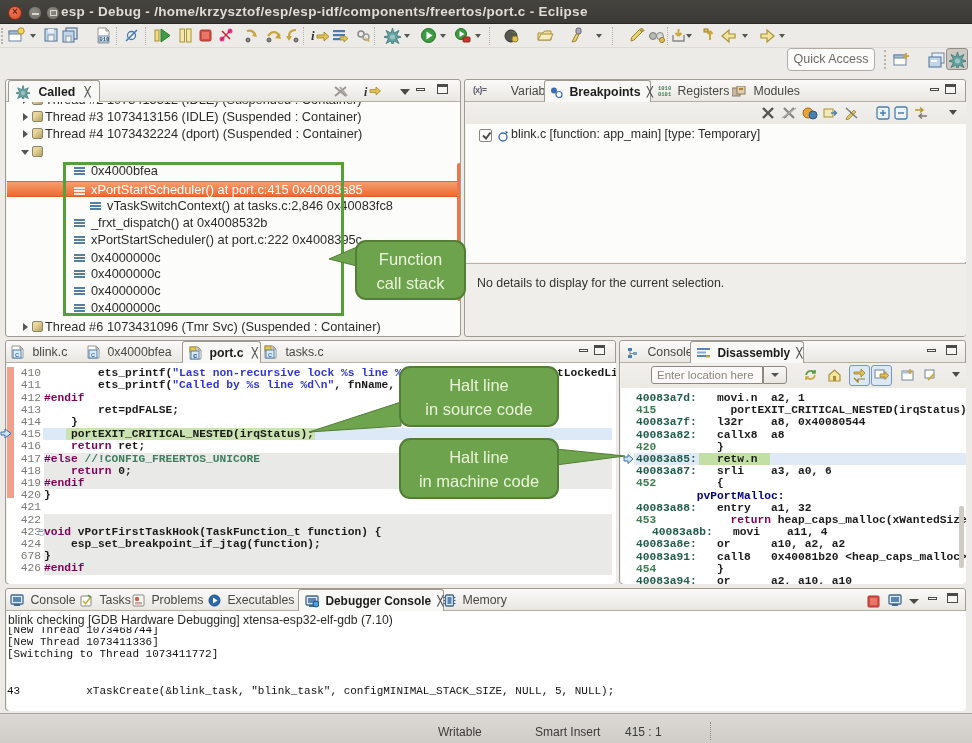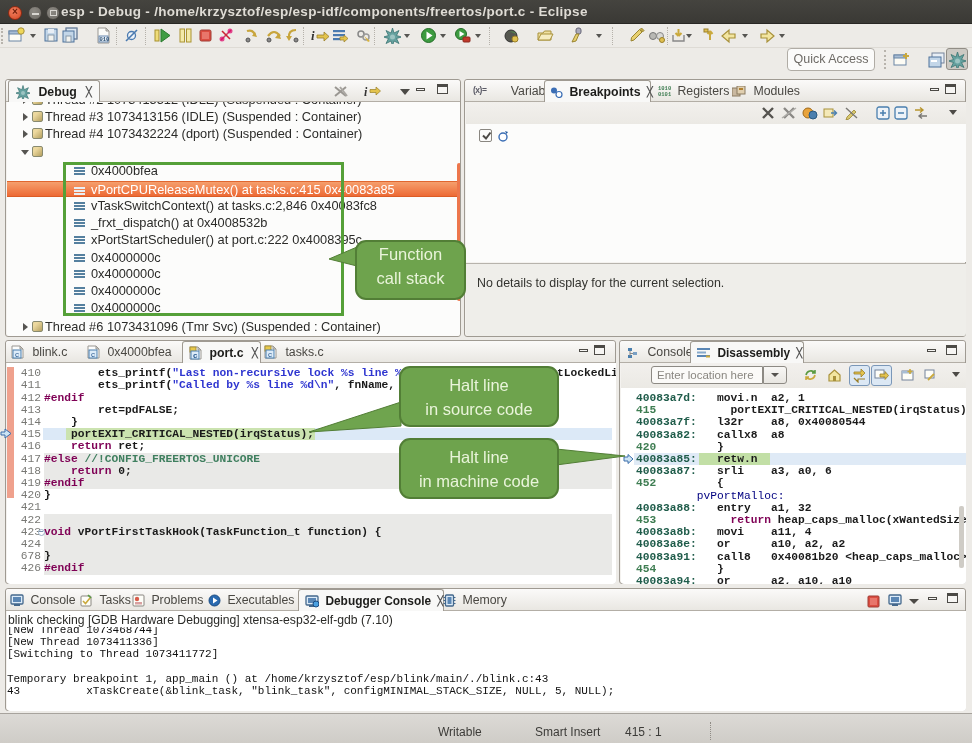--- a/index.html
+++ b/index.html
@@ -222,21 +222,21 @@
     </svg>
 </div>
 
 <div class="panel" id="debug-panel" style="left:5px;top:79px;width:456px;height:258px">
   <div class="phead"></div>
   <div class="tab active" style="left:2px;width:92px">
     <svg class="tx" style="margin:4px 0 0 7px" width="14" height="14">
         <path d="M7 0.5l1.2 4.2 4.2-2-2 4.2 4.2 1.2-4.2 1.2 2 4.2-4.2-2-1.2 4.2-1.2-4.2-4.2 2 2-4.2-4.2-1.2 4.2-1.2-2-4.2 4.2 2z" fill="#66a2a0" stroke="#3c7674" stroke-width="0.7"></path>
         <circle cx="7" cy="8" r="2" fill="#9cc4c2"></circle>
       </svg>
-    <span class="tx" style="margin-left:5px;line-height:22px">Debug</span>
+    <span class="tx" style="margin-left:5px;line-height:22px">Called</span>
     <span class="tx closex" style="margin-left:6px;line-height:22px">╳</span>
   </div>
   <svg class="abs" style="left:327px;top:4px" width="16" height="15">
       <line x1="2" y1="3" x2="13" y2="12" stroke="#9a9792" stroke-width="2"></line>
       <line x1="13" y1="3" x2="2" y2="12" stroke="#9a9792" stroke-width="2"></line>
       <line x1="7" y1="3" x2="14" y2="12" stroke="#aaa7a2" stroke-width="2"></line>
     </svg>
   <svg class="abs" style="left:358px;top:4px" width="20" height="15">
       <text x="0" y="12" font-size="12" font-weight="bold" font-style="italic" fill="#333" font-family="Liberation Serif">i</text>
       <path d="M6 5.5h6v-2.5l4.5 4-4.5 4v-2.5h-6z" fill="#e3c34d" stroke="#9a7f28" stroke-width="0.7"></path>
@@ -267,23 +267,23 @@
     <div class="trow" style="left:0;top:40.5px;width:453px">
       <span class="abs exp-o expander" style="left:14px"></span>
       <span class="thr-ico" style="left:25px"></span>
     </div>
     <div class="trow" style="left:0;top:60px;width:453px">
       <span class="stk-ico" style="left:67px"></span>
       <span class="abs" style="left:84px">0x4000bfea</span>
     </div>
     <div class="trow" style="left:0;top:78.5px;width:453px;height:16px;line-height:16px;background:linear-gradient(#f59f6d,#ed6a35);border-top:1px solid #e0662f;border-bottom:1px solid #db5c26;color:#ffffff">
       <span class="stk-ico stk-ico-w" style="left:67px"></span>
-      <span class="abs" style="left:84px">vPortCPUReleaseMutex() at tasks.c:415 0x40083a85</span>
-    </div>
-    <div class="trow" style="left:0;top:94.5px;width:514px">
+      <span class="abs" style="left:84px">xPortStartScheduler() at port.c:415 0x40083a85</span>
+    </div>
+    <div class="trow" style="left:16px;top:94.5px;width:514px">
       <span class="stk-ico" style="left:67px"></span>
       <span class="abs" style="left:84px">vTaskSwitchContext() at tasks.c:2,846 0x40083fc8</span>
     </div>
     <div class="trow" style="left:0;top:112px;width:453px">
       <span class="stk-ico" style="left:67px"></span>
       <span class="abs" style="left:84px">_frxt_dispatch() at 0x4008532b</span>
     </div>
     <div class="trow" style="left:0;top:129.3px;width:366px">
       <span class="stk-ico" style="left:67px"></span>
       <span class="abs" style="left:84px">xPortStartScheduler() at port.c:222 0x4008395c</span>
@@ -384,20 +384,21 @@
   </div>
   <div class="content" id="bp-list" style="left:1px;top:44px;width:500px;height:138px">
     <div class="abs" style="left:13px;top:5px;width:13px;height:13px;background:#fbfbfa;border:1px solid #8a8781;border-radius:2px"></div>
     <svg class="abs" style="left:14px;top:5px" width="13" height="13">
         <path d="M3 6.5l3 3 4.5-6" fill="none" stroke="#4c4a46" stroke-width="2"></path>
       </svg>
     <svg class="abs" style="left:31px;top:6px" width="12" height="12">
         <circle cx="6" cy="7" r="4" fill="#fff" stroke="#3b6eb5" stroke-width="1.4"></circle>
         <path d="M8 1l3 1-1.5 2z" fill="#245a9e"></path>
       </svg>
+    <div class="abs" style="left:45px;top:3px;font-size:12.4px;color:#2b2b29">blink.c [function: app_main] [type: Temporary]</div>
   </div>
   <div class="content" style="left:1px;top:183px;width:500px;height:73px;background:#efeeea;border-top:1px solid #b7b3ac;border-radius:0 0 3px 3px">
      <div class="abs" style="left:11px;top:12px;font-size:12.4px;color:#33332f">No details to display for the current selection.</div>
   </div>
 </div>
 
 <div class="panel" id="editor-panel" style="left:5px;top:340px;width:611px;height:244px">
   <div class="phead"></div>
   <div class="tab" style="left:2px;width:78px">
     <svg class="tx" style="margin:4px 0 0 3px" width="13" height="14">
@@ -474,20 +475,21 @@
     <div class="cline" style="left:37px;top:28.6px"><span class="kw">#endif</span></div>
     <div class="cline" style="left:37px;top:40.8px">        ret=pdFALSE;</div>
     <div class="cline" style="left:37px;top:53px">    }</div>
     <div class="cline" style="left:37px;top:65.2px">    portEXIT_CRITICAL_NESTED(irqStatus);</div>
     <div class="cline" style="left:37px;top:77.4px">    <span class="kw">return</span> ret;</div>
     <div class="cline" style="left:37px;top:89.6px"><span class="kw">#else</span> <span class="cmt">//!CONFIG_FREERTOS_UNICORE</span></div>
     <div class="cline" style="left:37px;top:101.8px">    <span class="kw">return</span> 0;</div>
     <div class="cline" style="left:37px;top:114px"><span class="kw">#endif</span></div>
     <div class="cline" style="left:37px;top:126.2px">}</div>
     <div class="cline" style="left:37px;top:162.8px"><span class="kw">void</span> vPortFirstTaskHook(TaskFunction_t function) {</div>
+    <div class="cline" style="left:37px;top:175px">    esp_set_breakpoint_if_jtag(function);</div>
     <div class="cline" style="left:37px;top:187.2px">}</div>
     <div class="cline" style="left:37px;top:199.4px"><span class="kw">#endif</span></div>
   </div>
 </div>
 
 <div class="panel" id="disasm-panel" style="left:619px;top:340px;width:347px;height:244px">
   <div class="phead"></div>
   <div class="tab" style="left:2px;width:68px">
     <svg class="tx" style="margin:6px 0 0 5px" width="13" height="11">
         <rect x="1" y="1" width="4" height="3" fill="#4a7fae"></rect>
@@ -554,24 +556,24 @@
         <path d="M1 3h4V0.5L10 5 5 9.5V7H1z" fill="#cde4f4" stroke="#3a6daa" stroke-width="1"></path>
       </svg>
     <div class="cline" style="left:15px;top:4px"><span class="addr">40083a7d:</span>   movi.n  a2, 1</div>
     <div class="cline" style="left:15px;top:16.2px"><span class="dnum">415</span>           portEXIT_CRITICAL_NESTED(irqStatus)</div>
     <div class="cline" style="left:15px;top:28.4px"><span class="addr">40083a7f:</span>   l32r    a8, 0x40080544</div>
     <div class="cline" style="left:15px;top:40.6px"><span class="addr">40083a82:</span>   callx8  a8</div>
     <div class="cline" style="left:15px;top:52.8px"><span class="dnum">420</span>         }</div>
     <div class="cline" style="left:15px;top:65px"><span class="addr">40083a85:</span>   retw.n</div>
     <div class="cline" style="left:15px;top:77.2px"><span class="addr">40083a87:</span>   srli    a3, a0, 6</div>
     <div class="cline" style="left:15px;top:89.4px"><span class="dnum">452</span>         {</div>
-    <div class="cline" style="left:15px;top:101.6px">         <span style="color:#000080;font-weight:normal">pvPortMalloc:</span></div>
+    <div class="cline" style="left:15px;top:101.6px">         <span style="color:#000080;font-weight:bold">pvPortMalloc:</span></div>
     <div class="cline" style="left:15px;top:113.8px"><span class="addr">40083a88:</span>   entry   a1, 32</div>
     <div class="cline" style="left:15px;top:126px"><span class="dnum">453</span>           <span class="kw">return</span> heap_caps_malloc(xWantedSize</div>
-    <div class="cline" style="left:15px;top:138.2px"><span class="addr">40083a8b:</span>   movi    a11, 4</div>
+    <div class="cline" style="left:31px;top:138.2px"><span class="addr">40083a8b:</span>   movi    a11, 4</div>
     <div class="cline" style="left:15px;top:150.4px"><span class="addr">40083a8e:</span>   or      a10, a2, a2</div>
     <div class="cline" style="left:15px;top:162.6px"><span class="addr">40083a91:</span>   call8   0x40081b20 &lt;heap_caps_malloc&gt;</div>
     <div class="cline" style="left:15px;top:174.8px"><span class="dnum">454</span>         }</div>
     <div class="cline" style="left:15px;top:187px"><span class="addr">40083a94:</span>   or      a2, a10, a10</div>
     <div class="abs" style="left:338px;top:118px;width:5px;height:62px;background:#cfccc6;border-radius:2px"></div>
   </div>
 </div>
 
 <div class="panel" id="console-panel" style="left:5px;top:588px;width:961px;height:123px">
   <div class="phead"></div>
@@ -639,21 +641,20 @@
     </div>
   <div class="maxbtn" style="left:941px;top:4px">
       <span></span>
     </div>
   <div class="content" id="console" style="left:1px;top:22px;width:959px;height:100px;background:#ffffff;border-radius:0 0 3px 3px">
     <div class="abs" style="left:1px;top:2px;font-size:12.2px;color:#2a2a27">blink checking [GDB Hardware Debugging] xtensa-esp32-elf-gdb (7.10)</div>
     <div class="abs" style="left:0;top:16px;width:957px;height:84px;overflow:hidden">
       <div class="cline" style="left:0px;top:-3px;color:#111">[New Thread 1073468744]</div>
       <div class="cline" style="left:0px;top:9.2px;color:#111">[New Thread 1073411336]</div>
       <div class="cline" style="left:0px;top:21.4px;color:#111">[Switching to Thread 1073411772]</div>
-      <div class="cline" style="left:0px;top:45.8px;color:#111">Temporary breakpoint 1, app_main () at /home/krzysztof/esp/blink/main/./blink.c:43</div>
       <div class="cline" style="left:0px;top:58px;color:#111">43          xTaskCreate(&amp;blink_task, "blink_task", configMINIMAL_STACK_SIZE, NULL, 5, NULL);</div>
     </div>
   </div>
 </div>
 
 <div class="abs" id="statusbar" style="left:0;top:713px;width:972px;height:30px;background:linear-gradient(#dcdad6,#cfccc7);border-top:1px solid #a7a39d">
   <div class="abs" style="left:438px;top:11px;font-size:12px;color:#3c3b38">Writable</div>
   <div class="abs" style="left:535px;top:11px;font-size:12px;color:#3c3b38">Smart Insert</div>
   <div class="abs" style="left:625px;top:11px;font-size:12px;color:#3c3b38">415 : 1</div>
   <div class="abs" style="left:710px;top:8px;height:18px;border-left:1px dotted #8f8b85"></div>
@@ -661,21 +662,21 @@
 
 <div class="abs" id="overlays" style="left:0;top:0;width:972px;height:743px;pointer-events:none;z-index:50">
   <svg class="abs" style="left:0;top:428px" width="12" height="12">
       <path d="M1 4h4V1l6 4.5-6 4.5V7H1z" fill="#cde4f4" stroke="#3a6daa" stroke-width="1"></path>
     </svg>
   <div class="abs" style="left:63px;top:161.5px;width:281px;height:154px;border:3px solid #55a038"></div>
   <svg class="abs" style="left:325px;top:240px" width="34px" height="30px">
       <path d="M32 7L4 19l28 7z" fill="#6fa44e" stroke="#527e36" stroke-width="1"></path>
     </svg>
   <div class="callout" style="left:355px;top:240px;width:111px;height:60px">
-    <div style="line-height:24px">Function</div>
+    <div style="margin-top:5px;line-height:24px">Function</div>
     <div style="line-height:24px">call stack</div>
   </div>
   <svg class="abs" style="left:305px;top:398px" width="98px" height="40px">
       <path d="M96 4L4 34l92-6z" fill="#6fa44e" stroke="#527e36" stroke-width="1"></path>
     </svg>
   <div class="callout" style="left:399px;top:366px;width:160px;height:61px">
     <div style="margin-top:5px;line-height:24px">Halt line</div>
     <div style="line-height:24px">in source code</div>
   </div>
   <svg class="abs" style="left:553px;top:444px" width="75px" height="26px">

